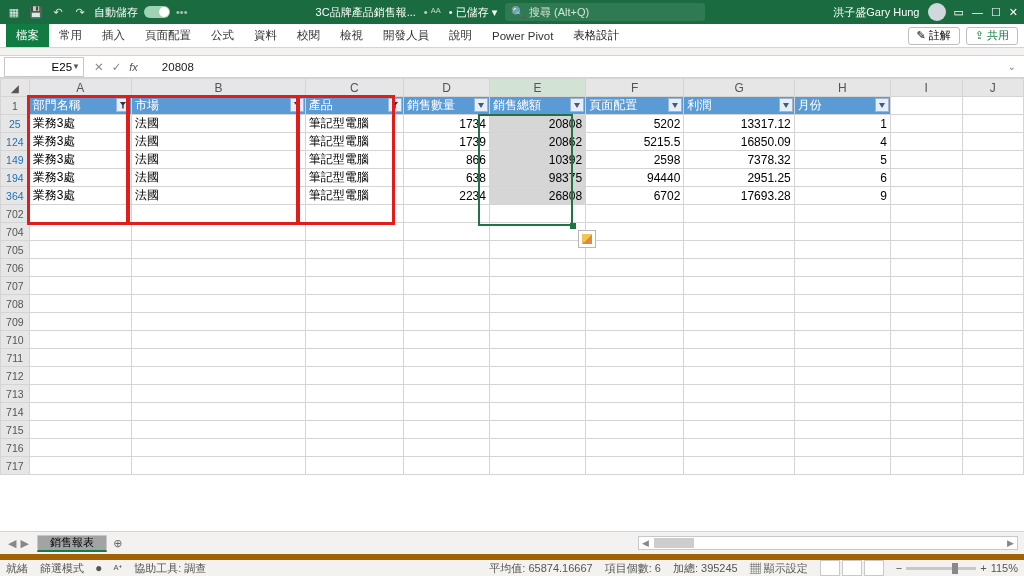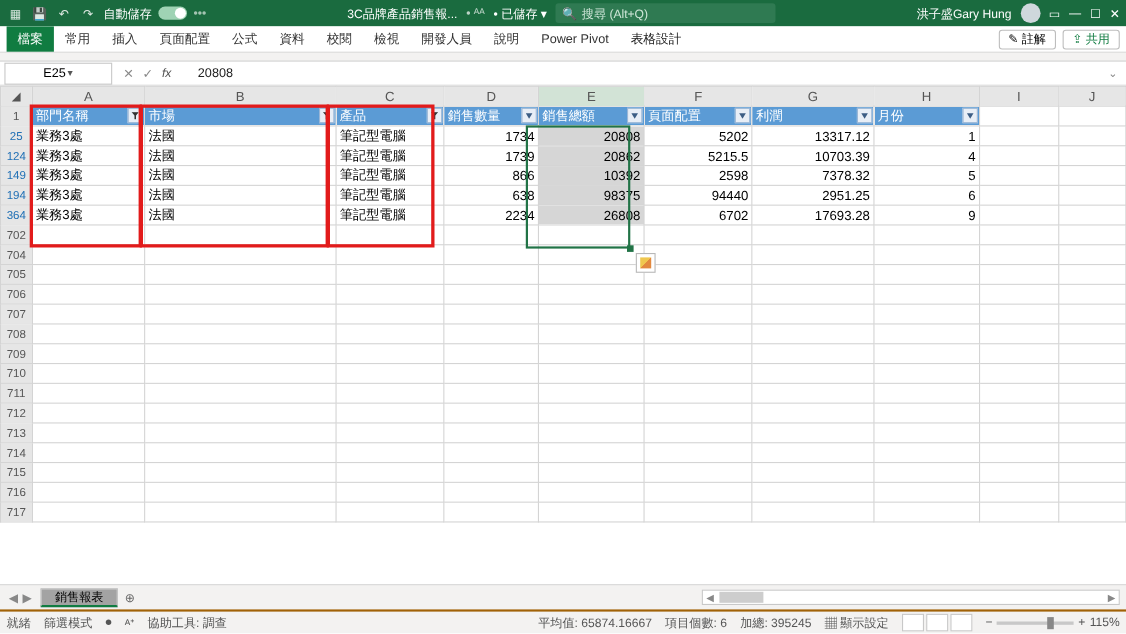--- a/index.html
+++ b/index.html
@@ -15,21 +15,21 @@
   .avatar { width:18px; height:18px; border-radius:50%; background:#cfd8dc; }
   .ribbon-tabs { height: 24px; background:#fff; border-bottom:1px solid #d4d4d4; display:flex; align-items:center; padding:0 6px; font-size:11.5px; gap:0; }
   .ribbon-tabs .tab { padding:0 10px; height:100%; display:flex; align-items:center; cursor:pointer; color:#333; }
   .ribbon-tabs .tab.file { background:#107c41; color:#fff; }
   .ribbon-tabs .tab.ctx { color:#222; }
   .ribbon-tabs .spacer { flex:1; }
   .rbtn { height:18px; border:1px solid #bdbdbd; border-radius:3px; padding:0 8px; font-size:11px; display:flex; align-items:center; gap:3px; background:#fff; cursor:pointer; }
   .rbtn.green { color:#107c41; }
   .ribbon-body { height:8px; background:#f3f2f1; border-bottom:1px solid #d4d4d4; }
   .namebox-row { height:22px; display:flex; align-items:center; border-bottom:1px solid #d4d4d4; font-size:11.5px; }
-  .namebox { width:98px; height:20px; border:1px solid #c8c8c8; margin-left:4px; padding-left:4px; display:flex; align-items:center; justify-content:center; }
+  .namebox { width:80px; height:20px; border:1px solid #c8c8c8; margin-left:4px; padding-left:4px; display:flex; align-items:center; justify-content:flex-end; }
   .namebox .dd { font-size:8px; color:#555; padding-right:3px; }
   .fx-icons { display:flex; align-items:center; gap:8px; padding:0 10px; color:#888; }
   .fx { font-style:italic; color:#555; font-size:11px; padding-right:8px; }
   .formula-bar { flex:1; padding-left:6px; color:#222; }
   .grid-wrap { position:relative; height: 453px; overflow:hidden; background:#fff; }
   table.grid { border-collapse:collapse; table-layout:fixed; width: 1024px; font-size:12px; }
   .grid th, .grid td { border:1px solid #d4d4d4; height:18px; padding:0 3px; overflow:hidden; white-space:nowrap; }
   .colhdr th { background:#e6e6e6; color:#555; font-weight:normal; text-align:center; position:relative; }
   .rowhdr { background:#e6e6e6; color:#555; text-align:center; width:28px; font-size:10.5px; }
   .rowhdr.filt { color:#1f6fb5; font-weight:500; }
@@ -45,21 +45,21 @@
   .sel-handle { position:absolute; width:6px; height:6px; background:#217346; pointer-events:none; }
   .quick-analysis { position:absolute; width:18px; height:18px; border:1px solid #b8b8b8; background:#fff; display:flex; align-items:center; justify-content:center; }
   .quick-analysis::before { content:""; width:10px; height:10px; background:linear-gradient(135deg,#efc74f 50%,#e2893f 50%); }
   .sheetbar { height:23px; border-top:1px solid #d4d4d4; display:flex; align-items:center; font-size:11px; background:#f3f2f1; }
   .sheetbar .nav { display:flex; gap:4px; padding:0 8px; color:#888; }
   .sheet-tab { height:17px; padding:0 12px; background:#a3a3a3; border:1px solid #c8c8c8; border-bottom:2px solid #107c41; display:flex; align-items:center; }
   .add-sheet { width:22px; height:22px; display:flex; align-items:center; justify-content:center; color:#666; border:1px solid transparent; }
   .hscroll { flex:1; display:flex; align-items:center; justify-content:flex-end; padding-right:6px; }
   .hscroll .bar { width:380px; height:14px; border:1px solid #c8c8c8; background:#fff; display:flex; align-items:center; }
   .hscroll .thumb { width:40px; height:10px; background:#cdcdcd; margin-left:2px; }
-  .statusbar { height:22px; background:#f3f2f1; border-top:2px solid #a16207; display:flex; align-items:center; font-size:11px; color:#555; padding:0 6px; gap:12px; }
+  .statusbar { height:22px; background:#f3f2f1; border-top:6px solid #a16207; display:flex; align-items:center; font-size:11px; color:#555; padding:0 6px; gap:12px; }
   .statusbar .spacer { flex:1; }
   .views { display:flex; gap:2px; }
   .views .v { width:20px; height:16px; border:1px solid #c8c8c8; background:#fff; }
   .zoom { display:flex; align-items:center; gap:4px; }
   .zoom .slider { width:70px; height:3px; background:#c8c8c8; position:relative; }
   .zoom .slider::after { content:""; position:absolute; left:46px; top:-4px; width:6px; height:11px; background:#888; }
   col.c0 { width:28px; } col.c1{width:100px;} col.c2{width:170px;} col.c3{width:96px;}
   col.c4{width:84px;} col.c5{width:94px;} col.c6{width:96px;} col.c7{width:108px;}
   col.c8{width:94px;} col.c9{width:70px;} col.c10{width:60px;}
   .colhdr .sel-col { background:#d2e3d6; }
@@ -194,21 +194,21 @@
           <td></td>
         </tr>
         <tr>
           <td class="rowhdr filt">124</td>
     <td class="txt">業務3處</td>
           <td class="txt">法國</td>
           <td class="txt">筆記型電腦</td>
     <td class="num">1739</td>
           <td class="num sel">20862</td>
           <td class="num">5215.5</td>
-    <td class="num">10703.39</td>
+    <td class="num">16850.09</td>
           <td class="num">4</td>
           <td></td>
           <td></td>
         </tr>
         <tr>
           <td class="rowhdr filt">149</td>
     <td class="txt">業務3處</td>
           <td class="txt">法國</td>
           <td class="txt">筆記型電腦</td>
     <td class="num">866</td>

